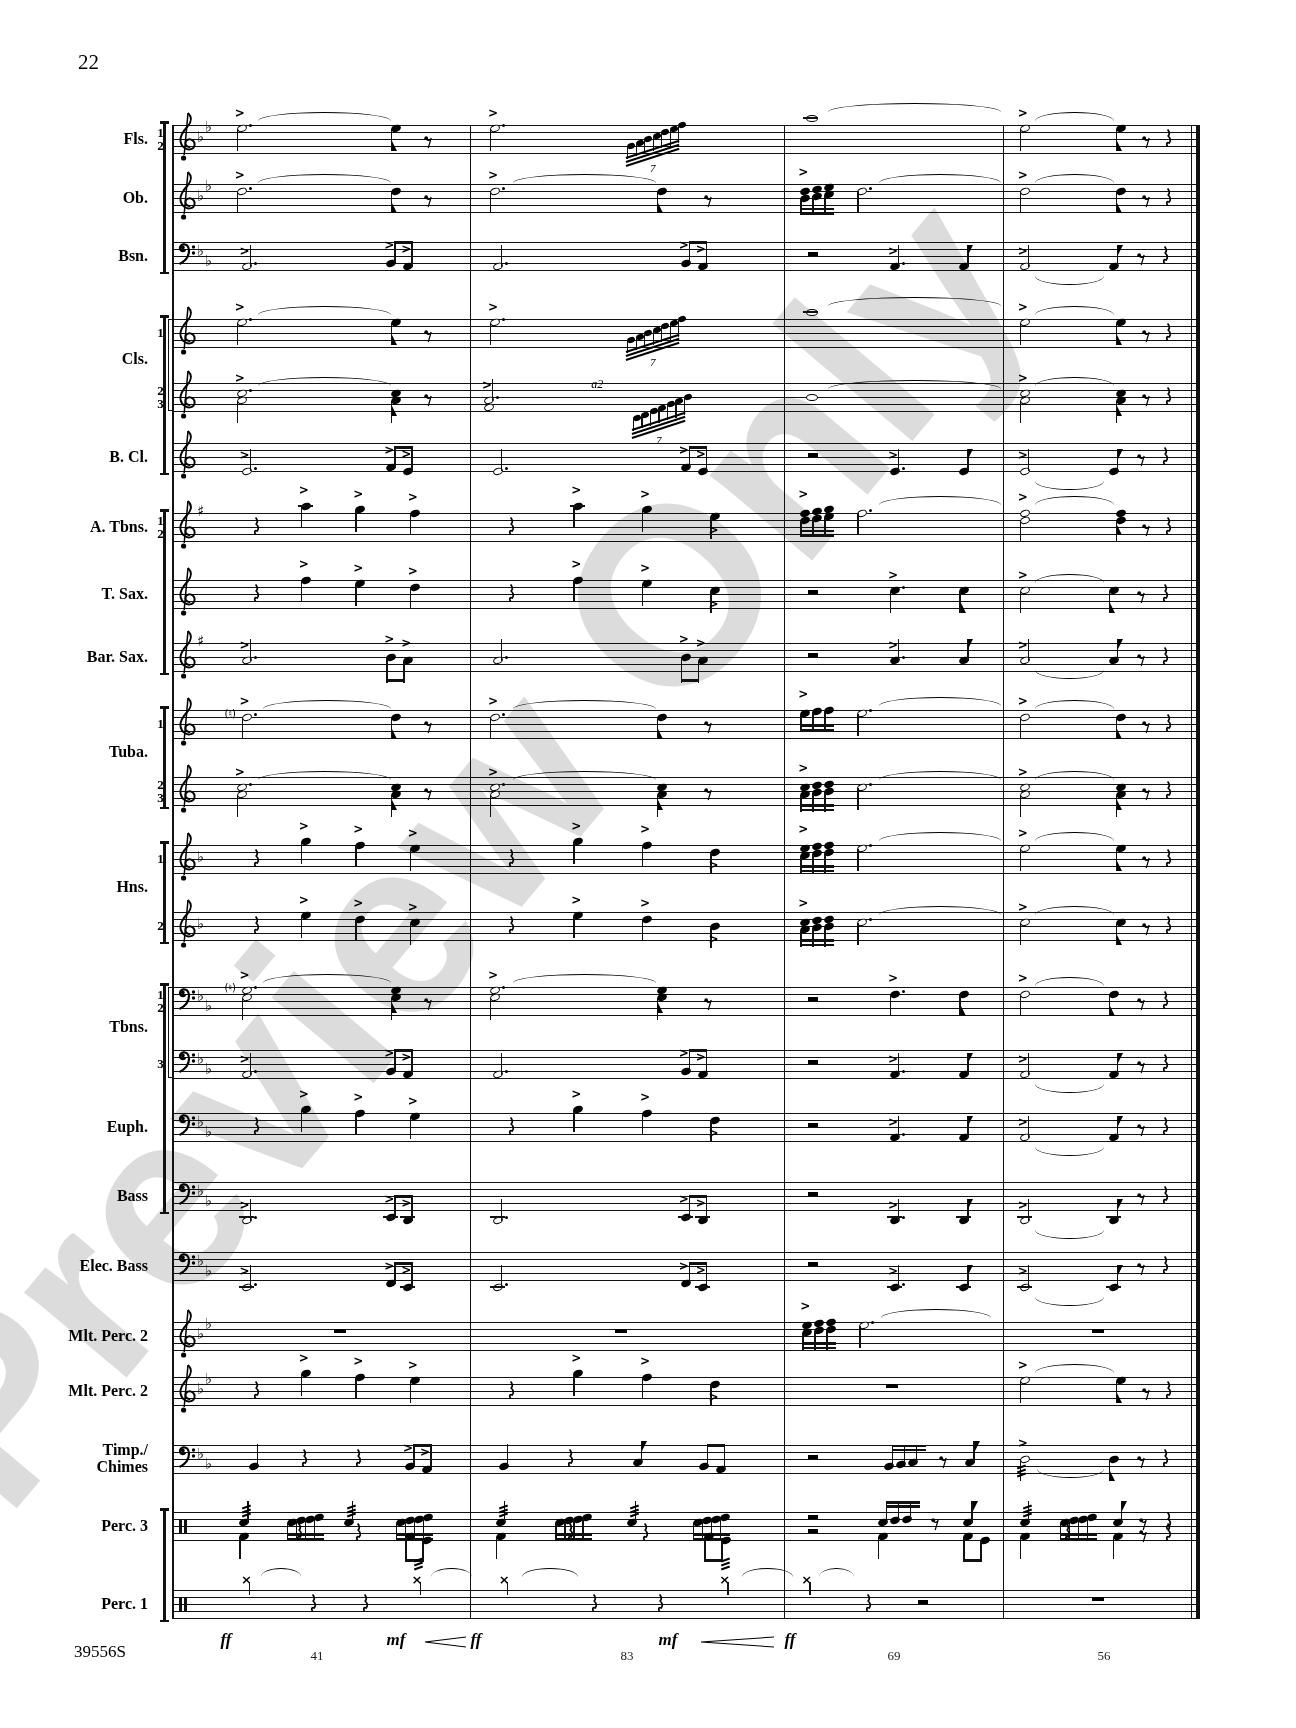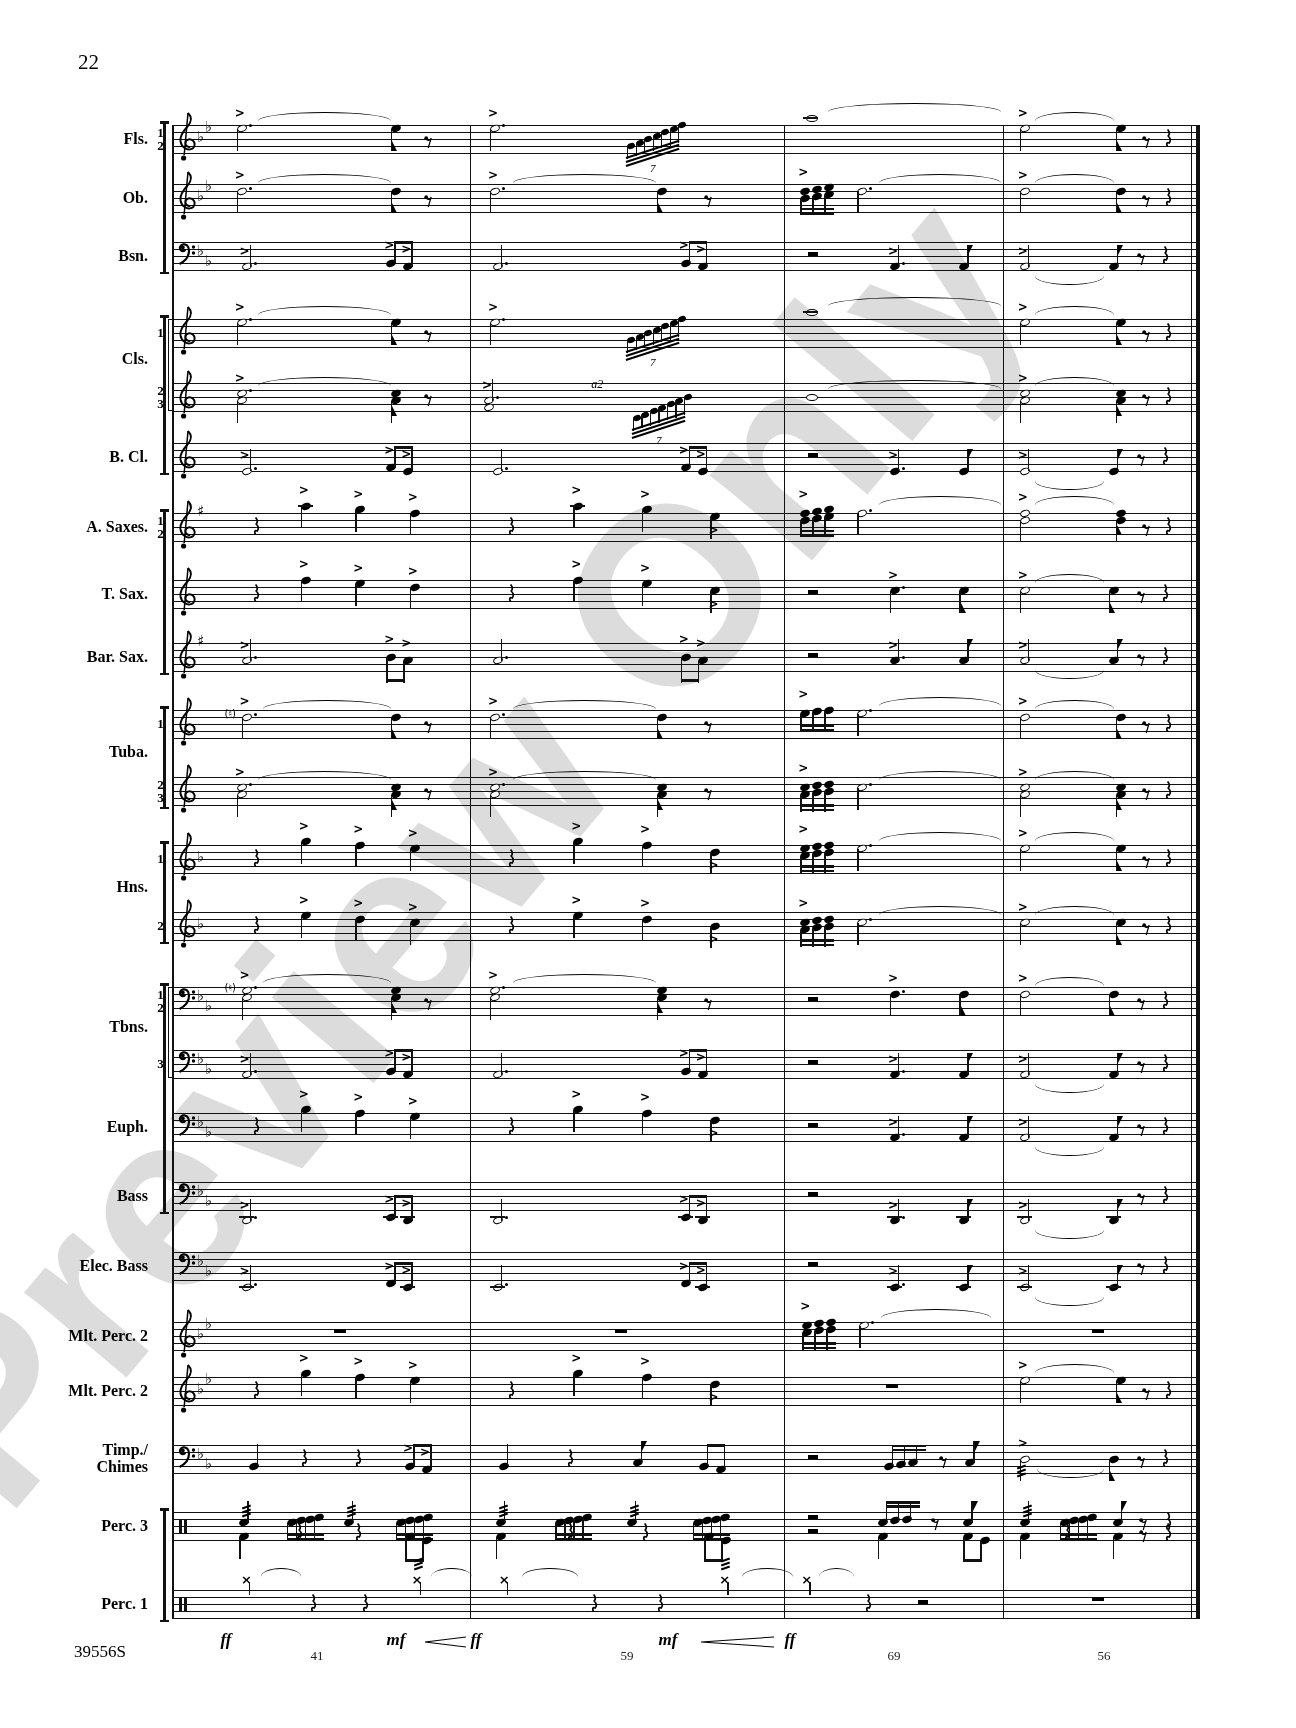--- a/index.html
+++ b/index.html
@@ -60,21 +60,21 @@
       <div style="position: absolute; left: 168px; top: 319px; width: 5px; height: 1.4px; background: rgb(17, 17, 17);"></div>
       <div style="position: absolute; left: 168px; top: 409.6px; width: 5px; height: 1.4px; background: rgb(17, 17, 17);"></div>
       <div style="position: absolute; left: 168px; top: 987px; width: 1.4px; height: 91px; background: rgb(17, 17, 17);"></div>
       <div style="position: absolute; left: 168px; top: 987px; width: 5px; height: 1.4px; background: rgb(17, 17, 17);"></div>
       <div style="position: absolute; left: 168px; top: 1076.6px; width: 5px; height: 1.4px; background: rgb(17, 17, 17);"></div>
       <div class="lbl" style="position: absolute; left: 0px; top: 350px; width: 148px; text-align: right; font-weight: bold; font-size: 16px;">Cls.</div>
       <div class="lbl" style="position: absolute; left: 0px; top: 743px; width: 148px; text-align: right; font-weight: bold; font-size: 16px;">Tuba.</div>
       <div class="lbl" style="position: absolute; left: 0px; top: 878px; width: 148px; text-align: right; font-weight: bold; font-size: 16px;">Hns.</div>
       <div class="lbl" style="position: absolute; left: 0px; top: 1018px; width: 148px; text-align: right; font-weight: bold; font-size: 16px;">Tbns.</div>
       <div class="mnum" style="position: absolute; left: 317px; top: 1648px;">41</div>
-      <div class="mnum" style="position: absolute; left: 627px; top: 1648px;">59</div>
+      <div class="mnum" style="position: absolute; left: 627px; top: 1648px;">83</div>
       <div class="mnum" style="position: absolute; left: 894px; top: 1648px;">69</div>
       <div class="mnum" style="position: absolute; left: 1104px; top: 1648px;">56</div>
       <div class="dyn" style="position: absolute; left: 226px; top: 1630px;">ff</div>
       <div class="dyn" style="position: absolute; left: 396px; top: 1630px;">mf</div>
       <div style="position: absolute; left: 424px; top: 1634px; width: 42px; height: 12px;"><svg width="42" height="12">
           <path d="M42 1 L1 6 L42 11" stroke="#000" stroke-width="1.1" fill="none"></path>
         </svg></div>
       <div class="dyn" style="position: absolute; left: 476px; top: 1630px;">ff</div>
       <div class="dyn" style="position: absolute; left: 668px; top: 1630px;">mf</div>
       <div style="position: absolute; left: 700px; top: 1634px; width: 74px; height: 12px;"><svg width="74" height="12">
@@ -453,21 +453,21 @@
           <path d="M2.5 4.5 C4.5 6 6.5 5.2 7.2 3 L4.2 13" fill="none" stroke="#000" stroke-width="1.2"></path>
         </svg></div>
       <div style="position: absolute; left: 1161.5px; top: 447px;"><svg width="9" height="20" viewBox="0 0 9 20">
           <path d="M2.6 0.5 C4.8 3 5.2 4.6 3.2 7 C5.8 9.6 6.2 11.4 4.2 14 C1.8 13 1 15 2.6 17.5" fill="none" stroke="#000" stroke-width="1.7"></path>
         </svg></div>
       <div style="position: absolute; left: 172px; top: 513px; width: 1028px; height: 1px; background: rgb(17, 17, 17);"></div>
       <div style="position: absolute; left: 172px; top: 520px; width: 1028px; height: 1px; background: rgb(17, 17, 17);"></div>
       <div style="position: absolute; left: 172px; top: 527px; width: 1028px; height: 1px; background: rgb(17, 17, 17);"></div>
       <div style="position: absolute; left: 172px; top: 534px; width: 1028px; height: 1px; background: rgb(17, 17, 17);"></div>
       <div style="position: absolute; left: 172px; top: 541px; width: 1028px; height: 1px; background: rgb(17, 17, 17);"></div>
-      <div class="lbl" style="position: absolute; left: 0px; top: 518px;">A. Saxes.</div>
+      <div class="lbl" style="position: absolute; left: 0px; top: 518px;">A. Tbns.</div>
       <div class="nums" style="position: absolute; left: 152px; top: 514px;">1</div>
       <div class="nums" style="position: absolute; left: 152px; top: 527px;">2</div>
       <div style="position: absolute; left: 175px; top: 498px;"><svg width="22" height="58" viewBox="0 0 22 58">
           <path d="M13 3 C17 7 16.5 12 12.5 16.5 C7 22.5 4.5 26.5 5.5 31.5 C6.7 37.5 12 40.5 16 39.2 C20 38 20.8 33 17.8 30.5 C14.8 28 10.3 29.5 10.5 33.2 C10.7 36.2 13.5 37.5 15.2 36.8" fill="none" stroke="#000" stroke-width="1.9"></path>
           <path d="M13 3 L9.2 45" fill="none" stroke="#000" stroke-width="1.5"></path>
           <circle cx="8.6" cy="48" r="2.6" fill="#000"></circle>
         </svg></div>
       <div class="mus" style="position: absolute; left: 197px; top: 502px; font-size: 15px;">♯</div>
       <div style="position: absolute; left: 253.44px; top: 517px;"><svg width="9" height="20" viewBox="0 0 9 20">
           <path d="M2.6 0.5 C4.8 3 5.2 4.6 3.2 7 C5.8 9.6 6.2 11.4 4.2 14 C1.8 13 1 15 2.6 17.5" fill="none" stroke="#000" stroke-width="1.7"></path>

